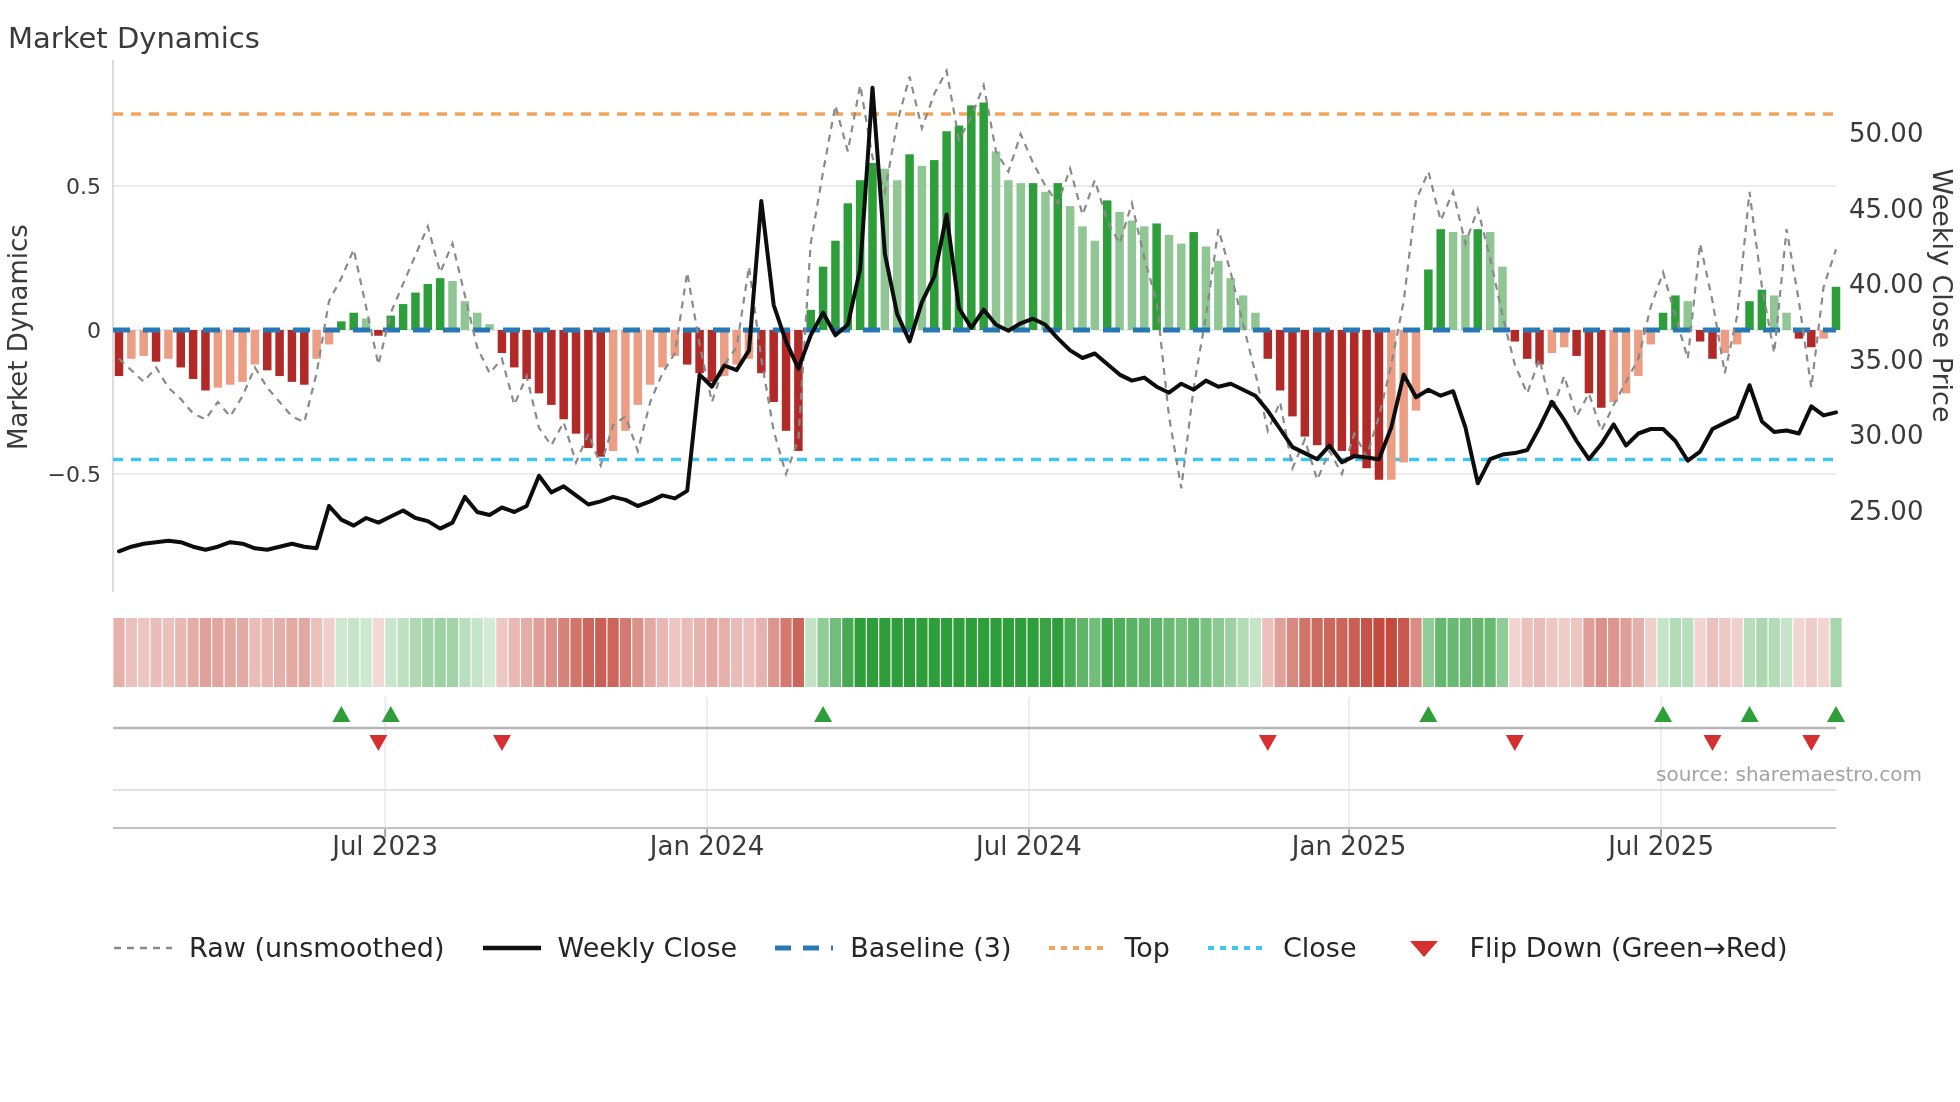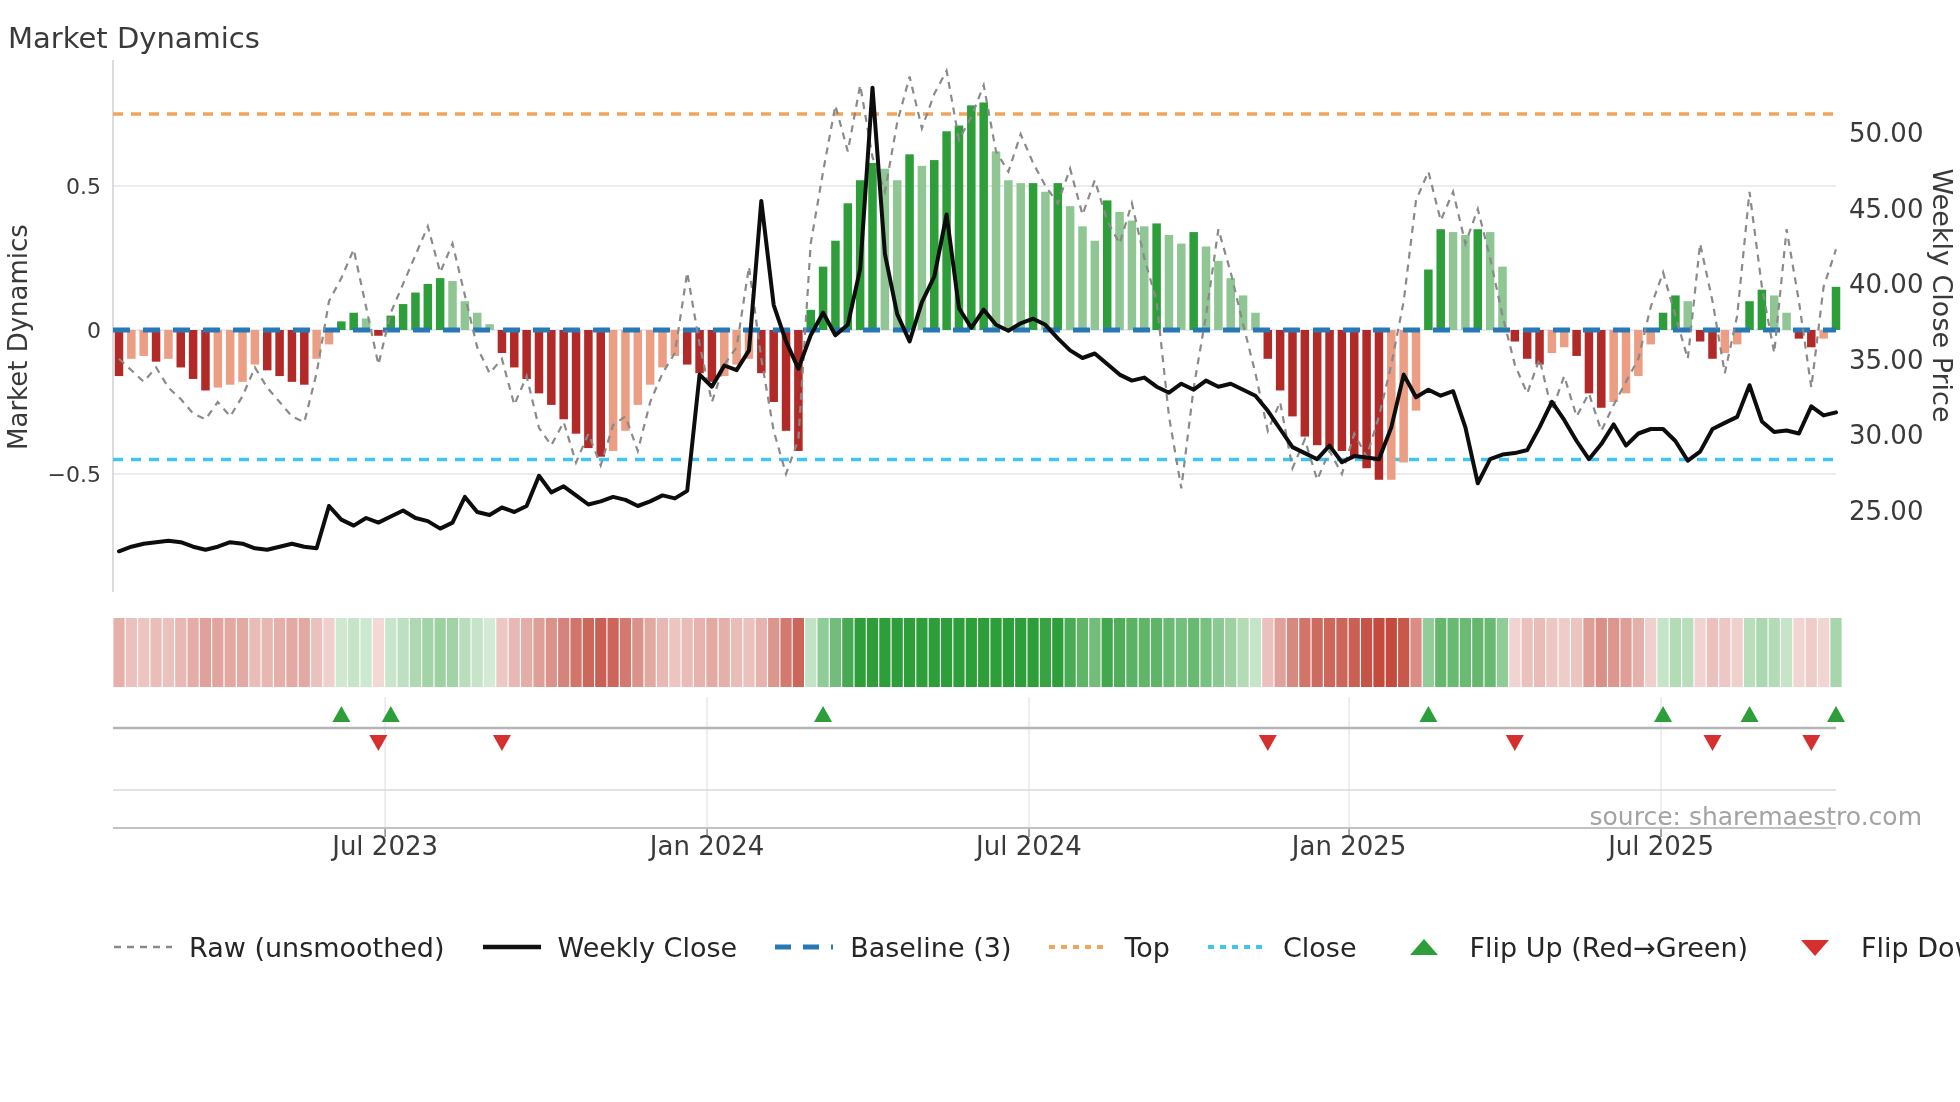--- a/index.html
+++ b/index.html
@@ -4,24 +4,24 @@
 <style>
   html,body{margin:0;padding:0;background:#ffffff;}
   body{width:1960px;height:1102px;position:relative;overflow:hidden;
        font-family:"DejaVu Sans","Liberation Sans",sans-serif;color:#333;}
   .page-title{position:absolute;left:8px;top:2px;font-size:29px;font-weight:500;color:#3a3a3a;}
   .axis-title-left{position:absolute;left:-152px;top:322px;width:340px;text-align:center;
        transform:rotate(-90deg);font-size:26px;color:#3a3a3a;}
   .axis-title-right{position:absolute;left:1762px;top:280px;width:360px;text-align:center;
        transform:rotate(90deg);font-size:27px;color:#3a3a3a;}
   svg.plot{position:absolute;left:0;top:0;}
-  .source-credit{position:absolute;right:38px;top:762px;font-size:25px;color:#a3a3a3;margin-top:40px;}
+  .source-credit{position:absolute;right:38px;top:762px;font-size:20px;color:#a3a3a3;}
   .legend{position:absolute;left:112px;top:932px;width:1840px;display:flex;align-items:center;
        gap:36px;font-size:27px;color:#262626;white-space:nowrap;}
-  .legend-item{display:flex;align-items:flex-start;gap:15px;}
+  .legend-item{display:flex;align-items:flex-end;gap:15px;}
   .legend-swatch{display:inline-block;}
   text{font-family:"DejaVu Sans","Liberation Sans",sans-serif;}
 </style>
 </head>
 <body>
 
 <h1 class="page-title">Market Dynamics</h1>
 
 <div class="axis-title-left">Market Dynamics</div>
 <div class="axis-title-right">Weekly Close Price</div>
@@ -406,23 +406,17 @@
       <span>Top</span>
     </span>
     <span class="legend-item">
       <svg width="62" height="30" class="legend-swatch">
         <line x1="2" x2="60" y1="15" y2="15" stroke="#3ec6f2" stroke-width="4" stroke-dasharray="6 6"></line>
       </svg>
       <span>Close</span>
     </span>
     <span class="legend-item">
       <svg width="62" height="30" class="legend-swatch">
-        <polygon points="17,23 45,23 31,7" fill="#2e9e3a"></polygon>
-      </svg>
-      <span>Flip Up (Red→Green)</span>
-    </span>
-    <span class="legend-item">
-      <svg width="62" height="30" class="legend-swatch">
         <polygon points="17,8 45,8 31,24" fill="#d62f2f"></polygon>
       </svg>
       <span>Flip Down (Green→Red)</span>
     </span>
   </div>
 
 </body></html>

